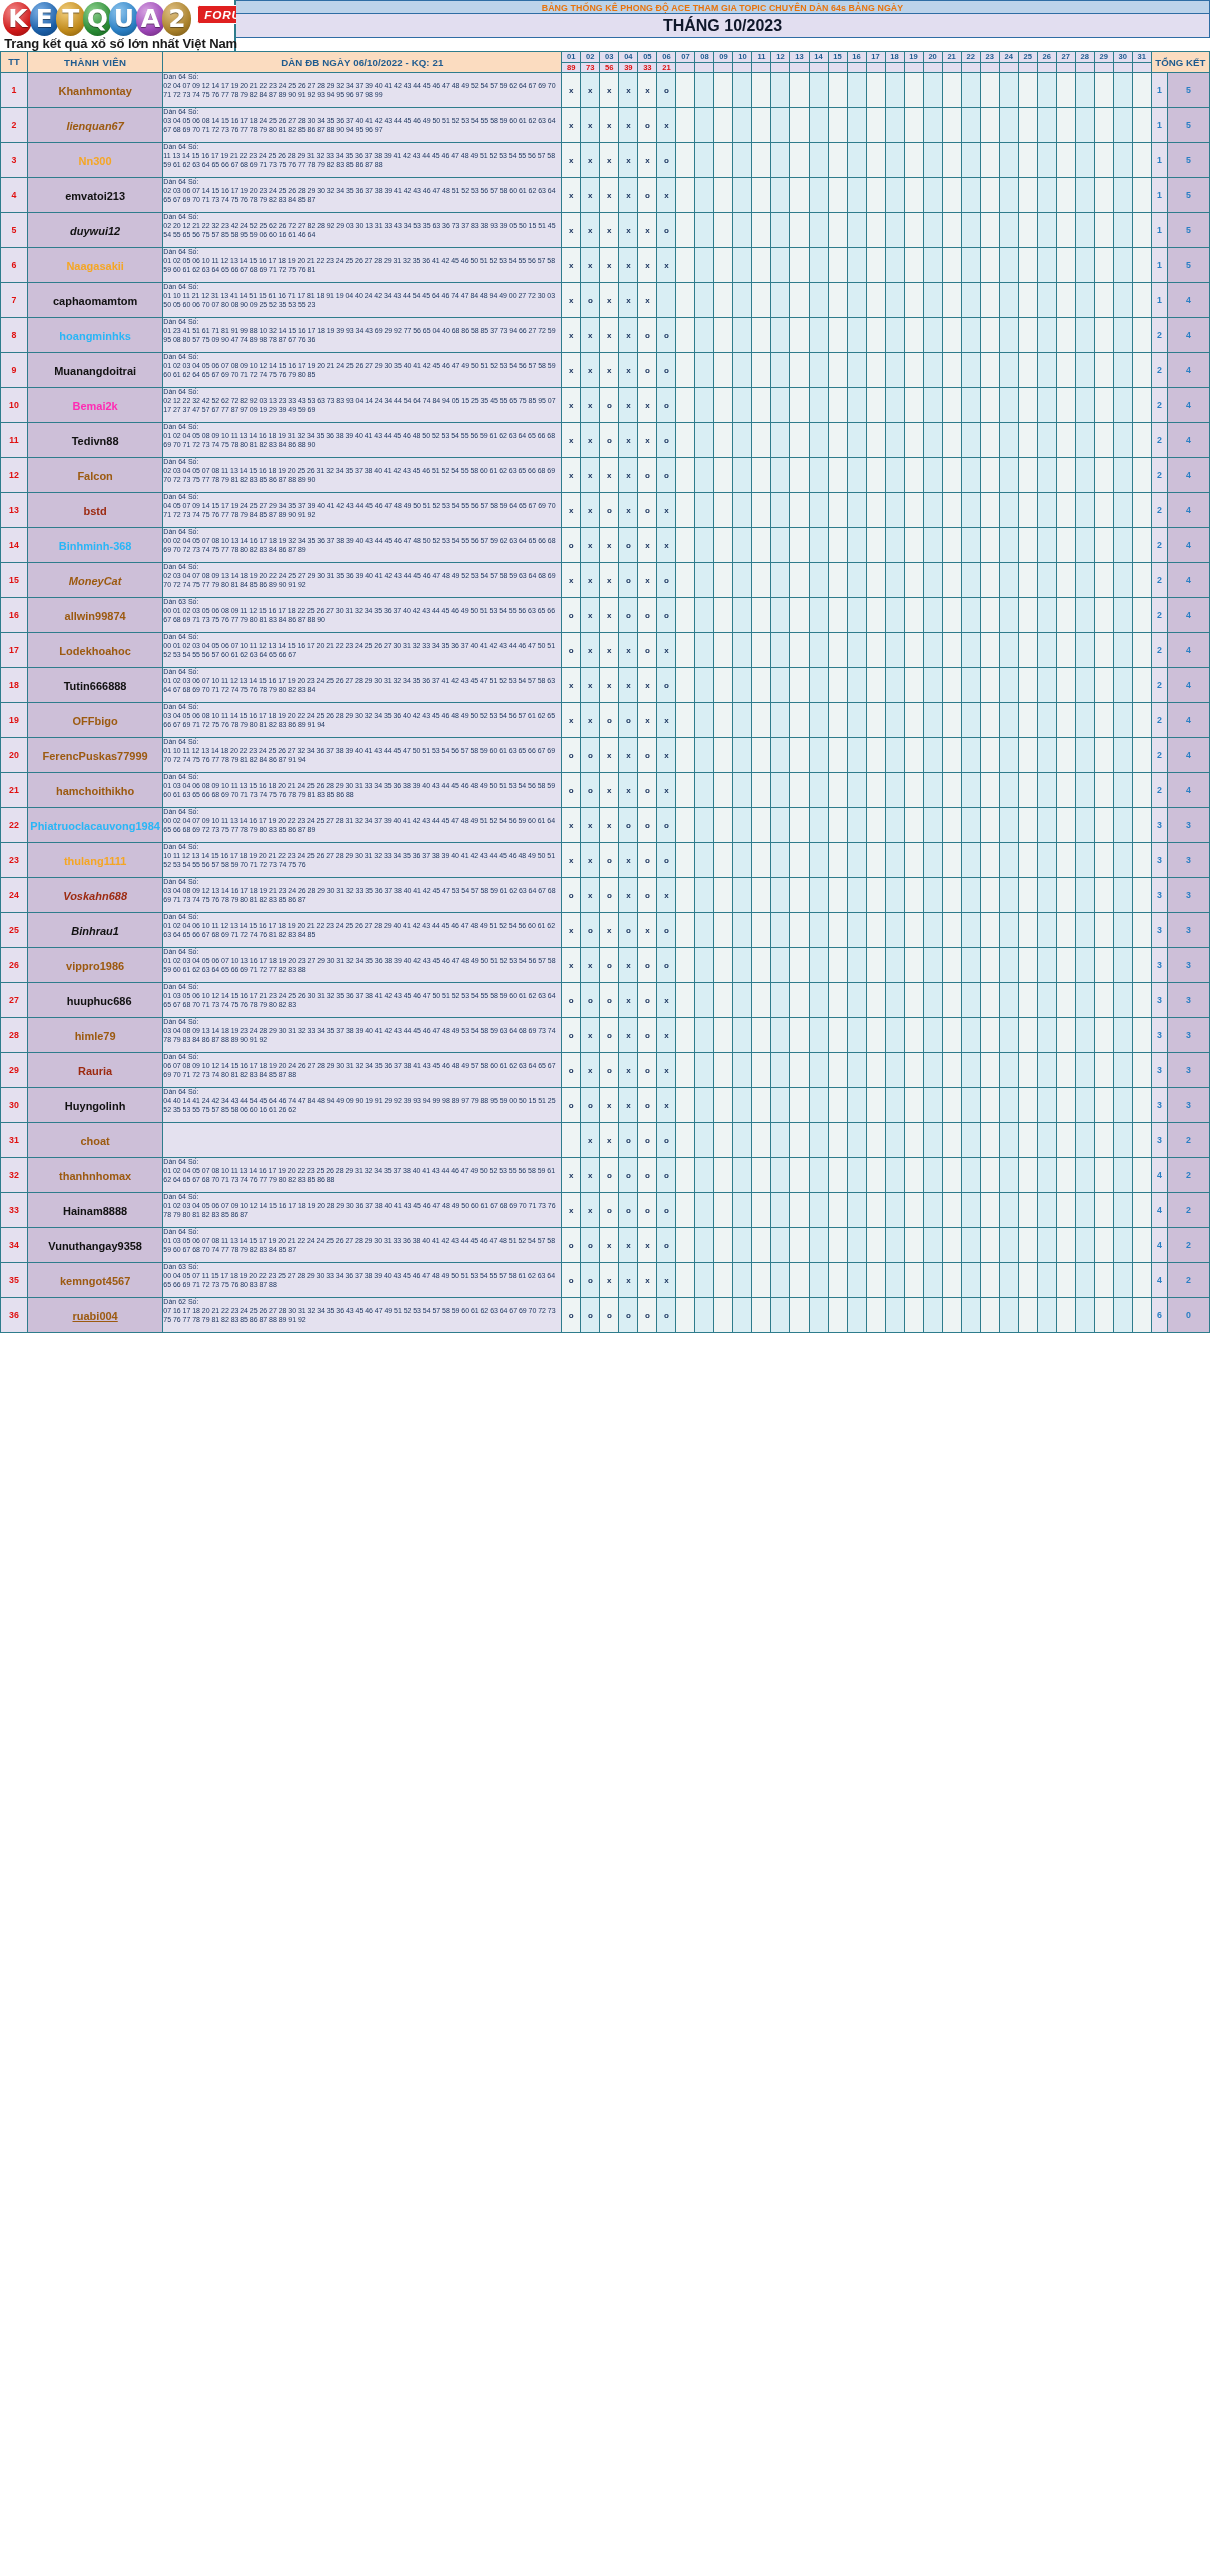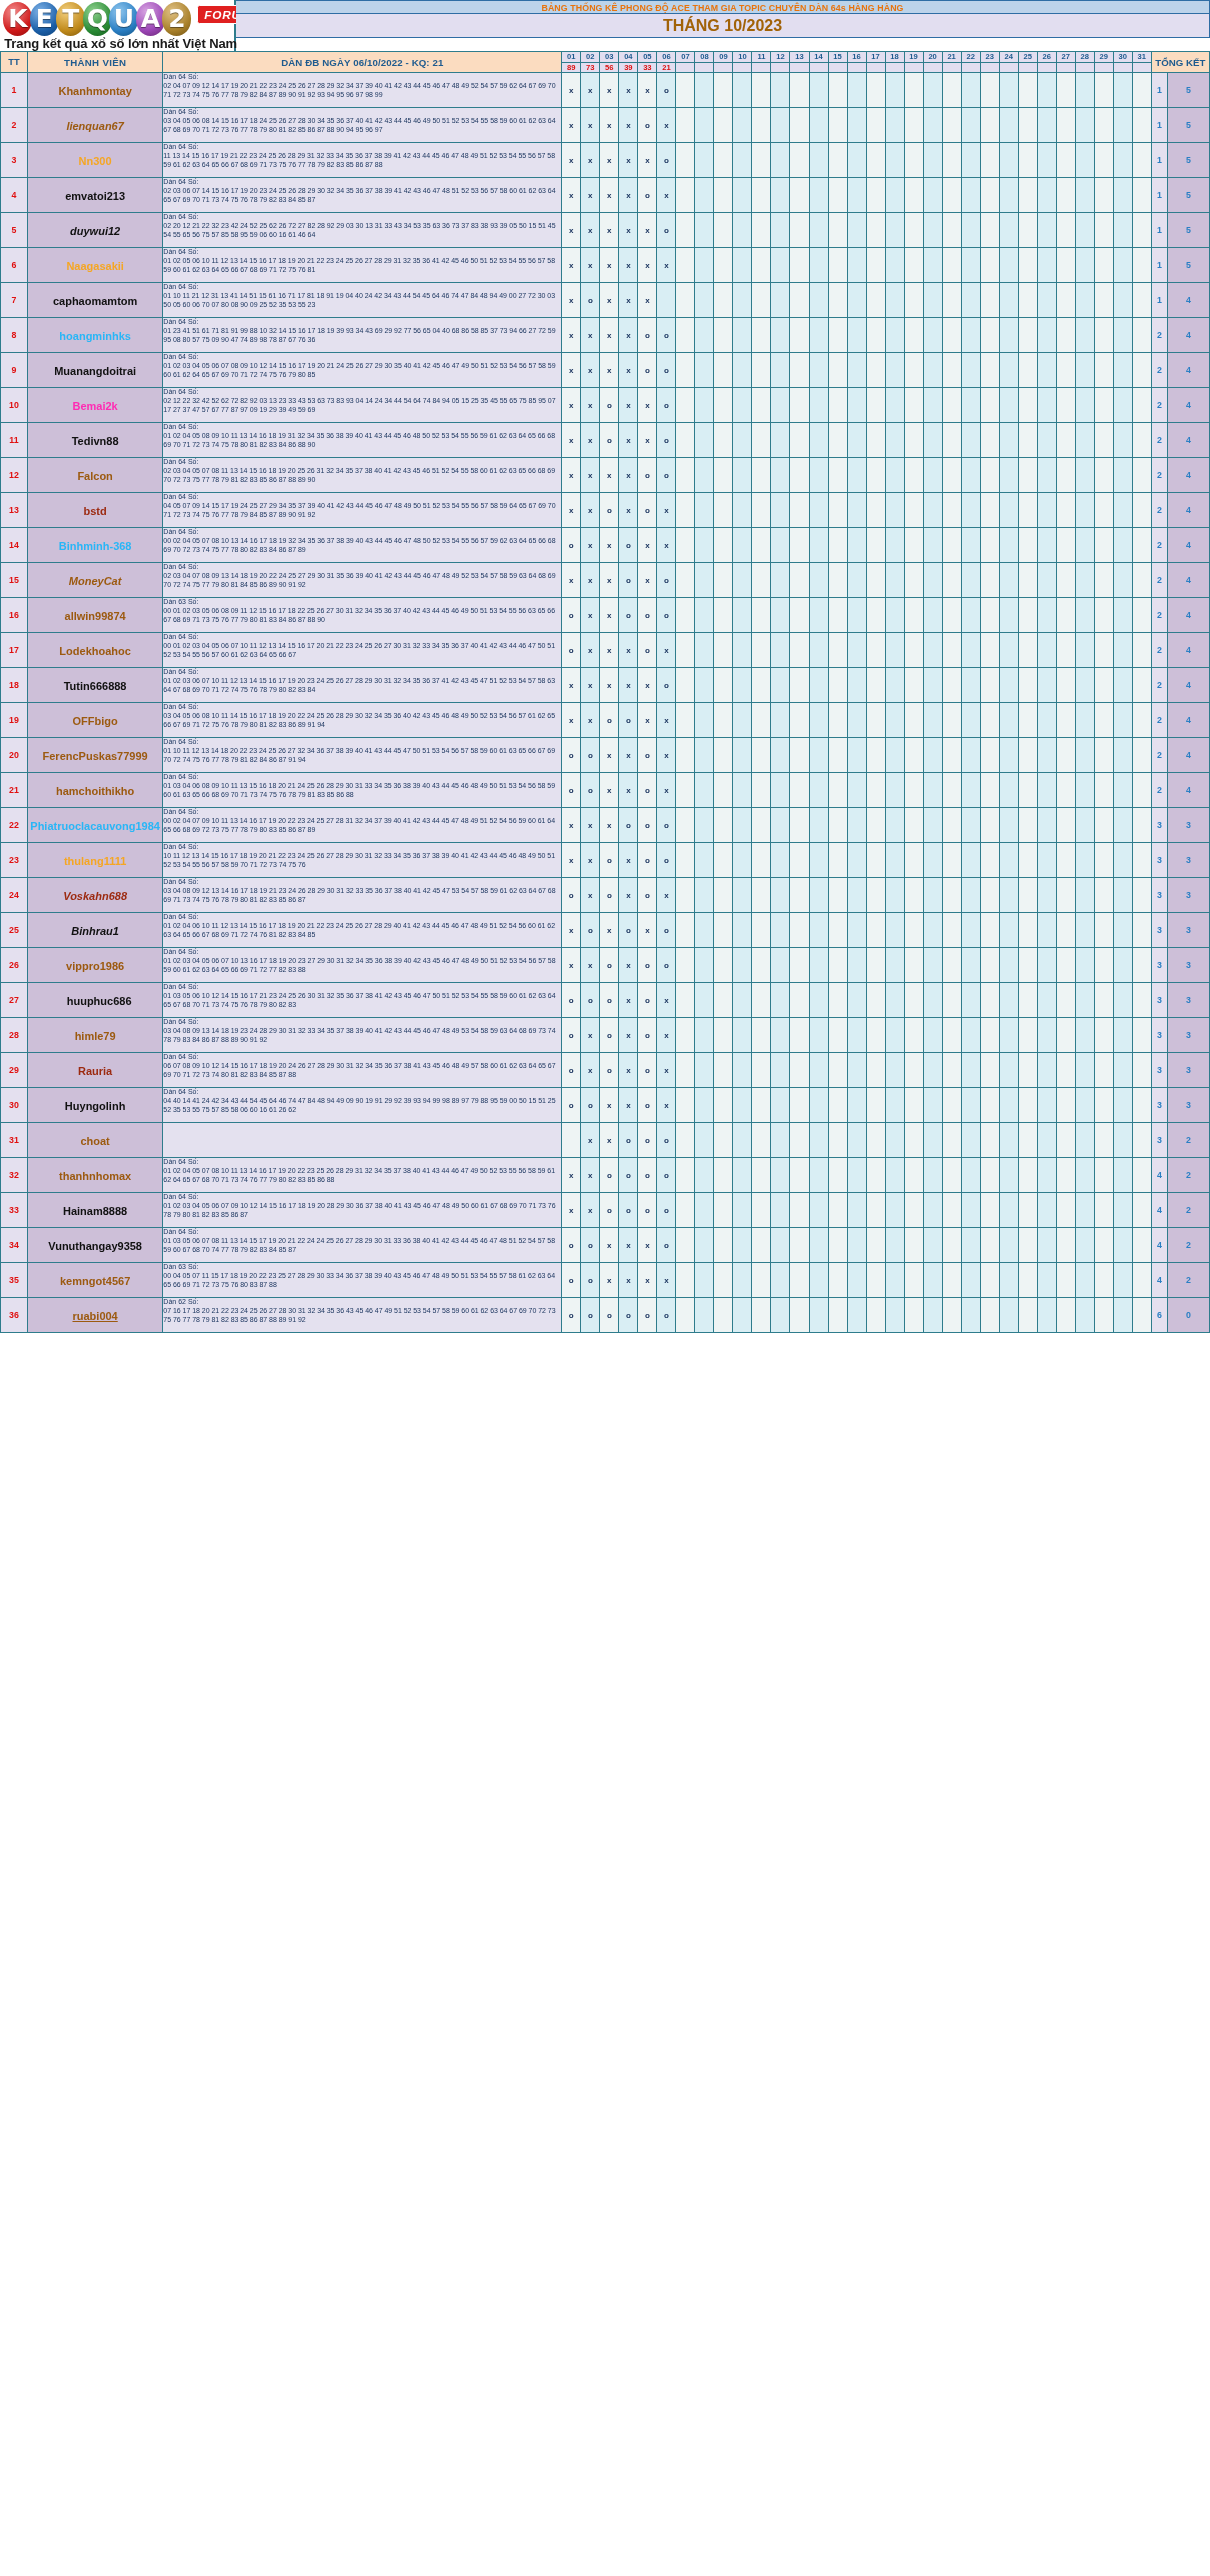--- a/index.html
+++ b/index.html
@@ -48,21 +48,21 @@
 
   .title-col { flex:1; display:flex; flex-direction:column; }
   .banner {
     background:#bcd3ea; border:0.8px solid #2e6da4; border-left:none;
     color:#e8730c; font-weight:bold; font-size:8.8px;
     text-align:center; padding:2.5px 0 1.7px; letter-spacing:0.1px;
     height:14.3px; line-height:9.3px;
   }
   .month-bar {
     background:#e2def0; border:0.8px solid #2e6da4; border-left:none; border-top:none;
-    color:#a16207; font-weight:bold; font-size:16px;
+    color:#0f172a; font-weight:bold; font-size:16px;
     text-align:center; display:flex; align-items:center; justify-content:center;
     height:23.6px;
   }
 
   
   table.grid { border-collapse:collapse; width:1210px; table-layout:fixed; }
   table.grid td, table.grid th { border:0.8px solid #2e7c8c; padding:0; }
 
   .th-tt, .th-mem, .th-dan {
     background:#fbdcc0; color:#1f5b8f; font-weight:bold;
@@ -132,21 +132,21 @@
           <span class="kq-ball b4">Q</span>
           <span class="kq-ball b5">U</span>
           <span class="kq-ball b6">A</span>
           <span class="kq-ball b7">2</span>
         </span>
         <span class="forum-tag">FORUM</span>
       </div>
       <div class="logo-sub">Trang kết quả xổ số lớn nhất Việt Nam</div>
     </div>
     <div class="title-col">
-      <div class="banner">BẢNG THỐNG KÊ PHONG ĐỘ ACE THAM GIA TOPIC CHUYÊN DÀN 64s HÀNG HÀNG</div>
+      <div class="banner">BẢNG THỐNG KÊ PHONG ĐỘ ACE THAM GIA TOPIC CHUYÊN DÀN 64s BẢNG NGÀY</div>
       <div class="month-bar">THÁNG 10/2023</div>
     </div>
   </div>
 
   <table class="grid">
     <colgroup id="cg">
         <col style="width: 25px;">
         <col style="width: 126px;">
         <col style="width: 371px;">
         <col style="width: 17.7px;">

